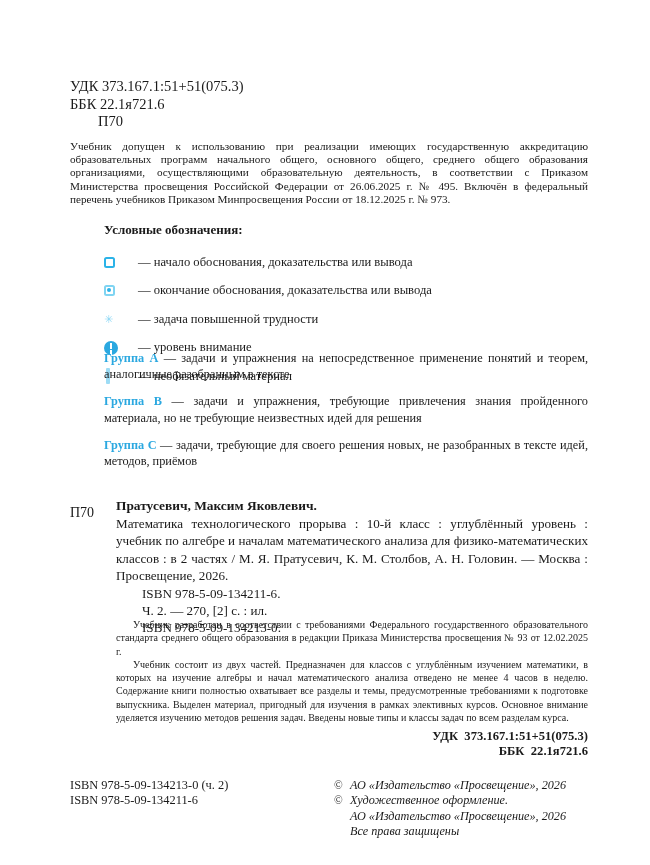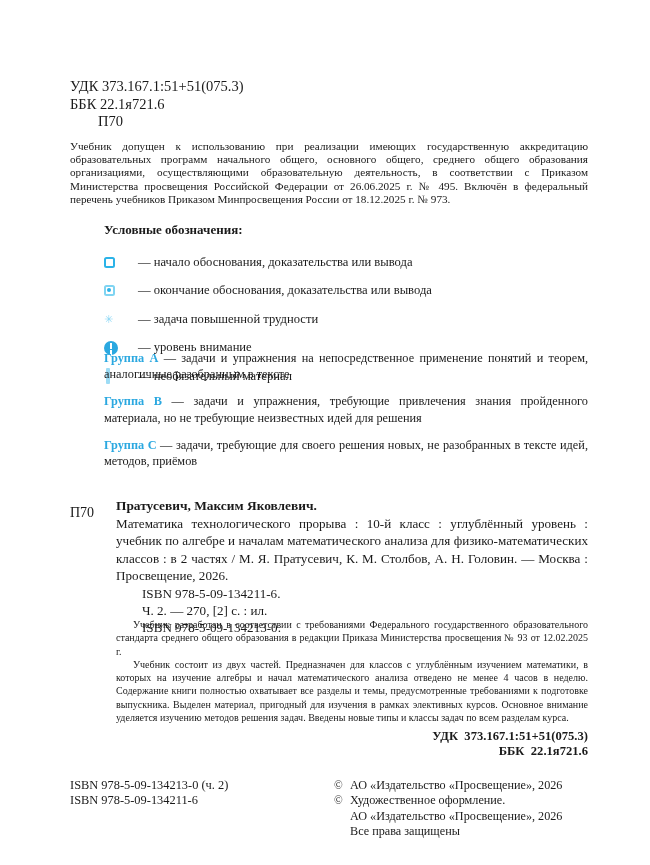--- a/index.html
+++ b/index.html
@@ -125,21 +125,21 @@
   }
   .footer-isbn .row { white-space:nowrap; }
   .footer-rights {
     position:absolute; left:334px; top:778px;
     font-size:12.2px; line-height:15.4px;
   }
   .footer-rights .row { display:flex; }
   .footer-rights .cmark {
     width:16px; flex:0 0 16px; font-size:11.5px; color:#3a3a3a;
   }
-  .footer-rights .ctext { white-space:nowrap; }
+  .footer-rights .ctext { white-space:nowrap;font-style:italic; }
   .footer-rights .row.nomark .ctext { margin-left:16px; }
 </style>
 </head>
 <body>
 
 <div class="page">
 
   <div class="codes-top">
     <div class="row">УДК 373.167.1:51+51(075.3)</div>
     <div class="row">ББК 22.1я721.6</div>

